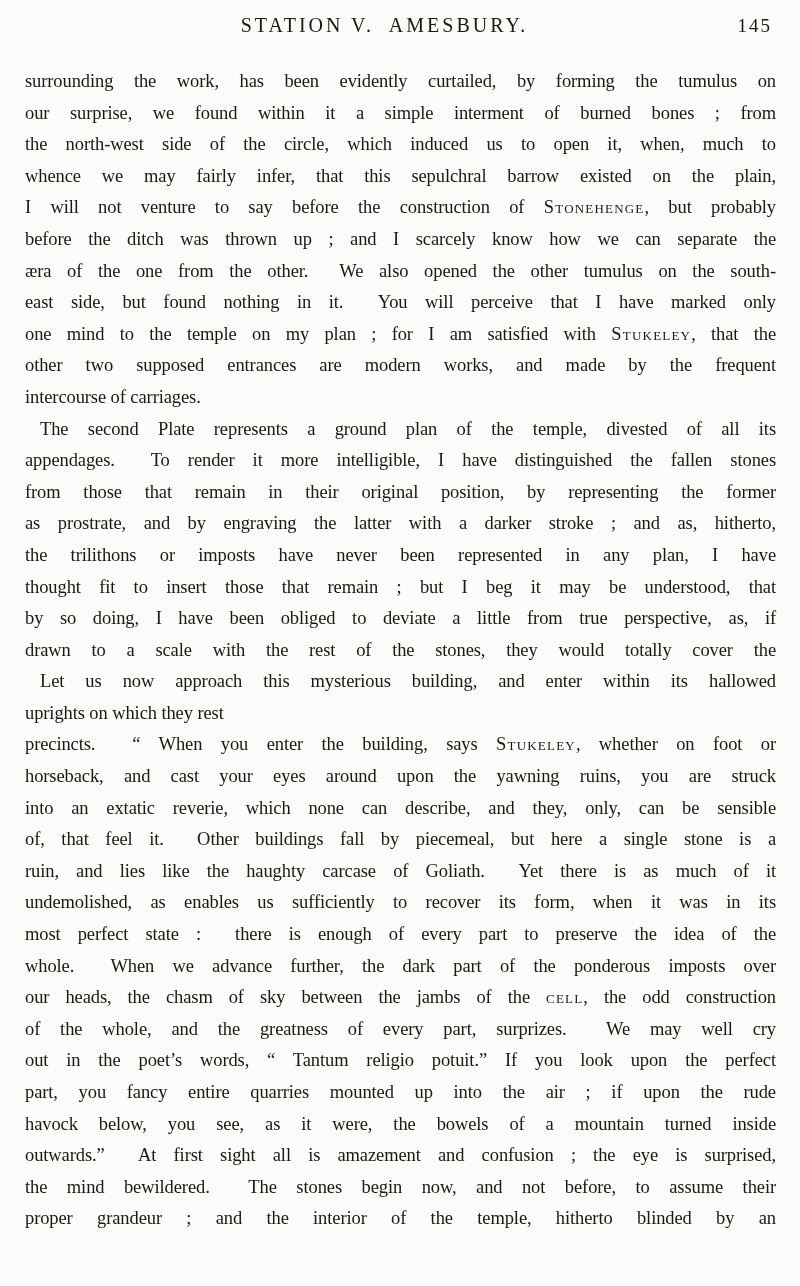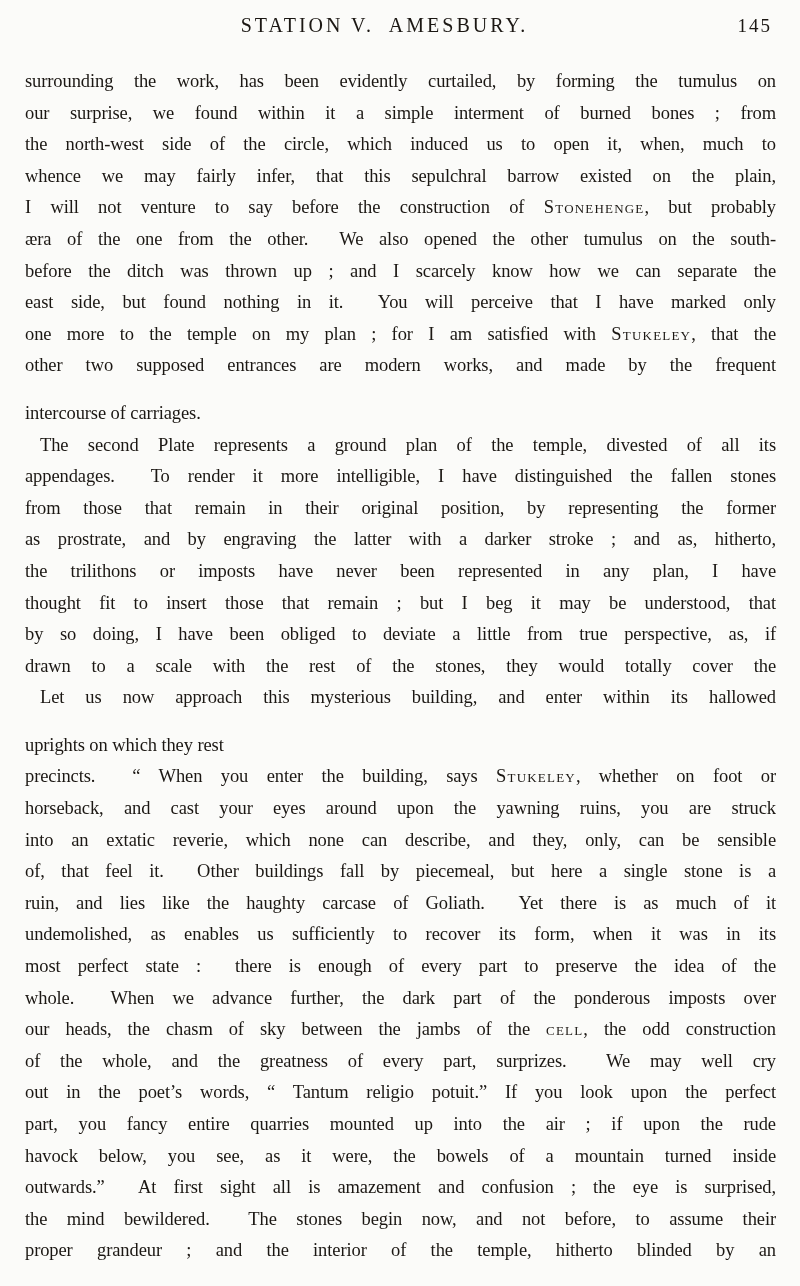--- a/index.html
+++ b/index.html
@@ -53,21 +53,20 @@
     font-size: 18.5px;
     line-height: 31.6px;
     letter-spacing: -0.1px;
     text-align: justify;
     text-align-last: justify;
     white-space: normal;
   }
   .line.endline {
     text-align: left;
     text-align-last: left;
-    margin-top: 16px;
   }
   .line.indent {
     text-indent: 15px;
   }
   .italic { }
   .smallcaps { font-variant: small-caps; letter-spacing: 1.2px; }
 </style>
 </head>
 <body>
 
@@ -75,24 +74,24 @@
   <div class="page-header">
     <div class="running-title">STATION V.  AMESBURY.</div>
     <div class="page-number">145</div>
   </div>
   <div class="body-text">
       <div class="line"><span>surrounding the work, has been evidently curtailed, by forming the </span><span class="italic">tumulus</span><span> on</span></div>
       <div class="line"><span>our surprise, we found within it a simple interment of burned bones ; from</span></div>
       <div class="line"><span>the north-west side of the circle, which induced us to open it, when, much to</span></div>
       <div class="line"><span>whence we may fairly infer, that this sepulchral barrow existed on the plain,</span></div>
       <div class="line"><span>I will not venture to say before the construction of </span><span class="smallcaps">Stonehenge</span><span>, but probably</span></div>
+      <div class="line"><span>before the ditch was thrown up ; and I scarcely know how we can separate the</span></div>
       <div class="line"><span>æra of the one from the other.&nbsp; We also opened the other </span><span class="italic">tumulus</span><span> on the south-</span></div>
-      <div class="line"><span>before the ditch was thrown up ; and I scarcely know how we can separate the</span></div>
       <div class="line"><span>east side, but found nothing in it.&nbsp; You will perceive that I have marked only</span></div>
-      <div class="line"><span>one </span><span class="italic">more</span><span> to the temple on my plan ; for I am satisfied with </span><span class="smallcaps">Stukeley</span><span>, that the</span></div>
+      <div class="line"><span>one </span><span class="italic">mind</span><span> to the temple on my plan ; for I am satisfied with </span><span class="smallcaps">Stukeley</span><span>, that the</span></div>
       <div class="line"><span>other two supposed entrances are modern works, and made by the frequent</span></div>
       <div class="line endline"><span>intercourse of carriages.</span></div>
       <div class="line indent"><span>The second Plate represents a ground plan of the temple, divested of all its</span></div>
       <div class="line"><span>appendages.&nbsp; To render it more intelligible, I have distinguished the fallen stones</span></div>
       <div class="line"><span>from those that remain in their original position, by representing the former</span></div>
       <div class="line"><span>as prostrate, and by engraving the latter with a darker stroke ; and as, hitherto,</span></div>
       <div class="line"><span>the trilithons or imposts have never been represented in any plan, I have</span></div>
       <div class="line"><span>thought fit to insert those that remain ; but I beg it may be understood, that</span></div>
       <div class="line"><span>by so doing, I have been obliged to deviate a little from true perspective, as, if</span></div>
       <div class="line"><span>drawn to a scale with the rest of the stones, they would totally cover the</span></div>

